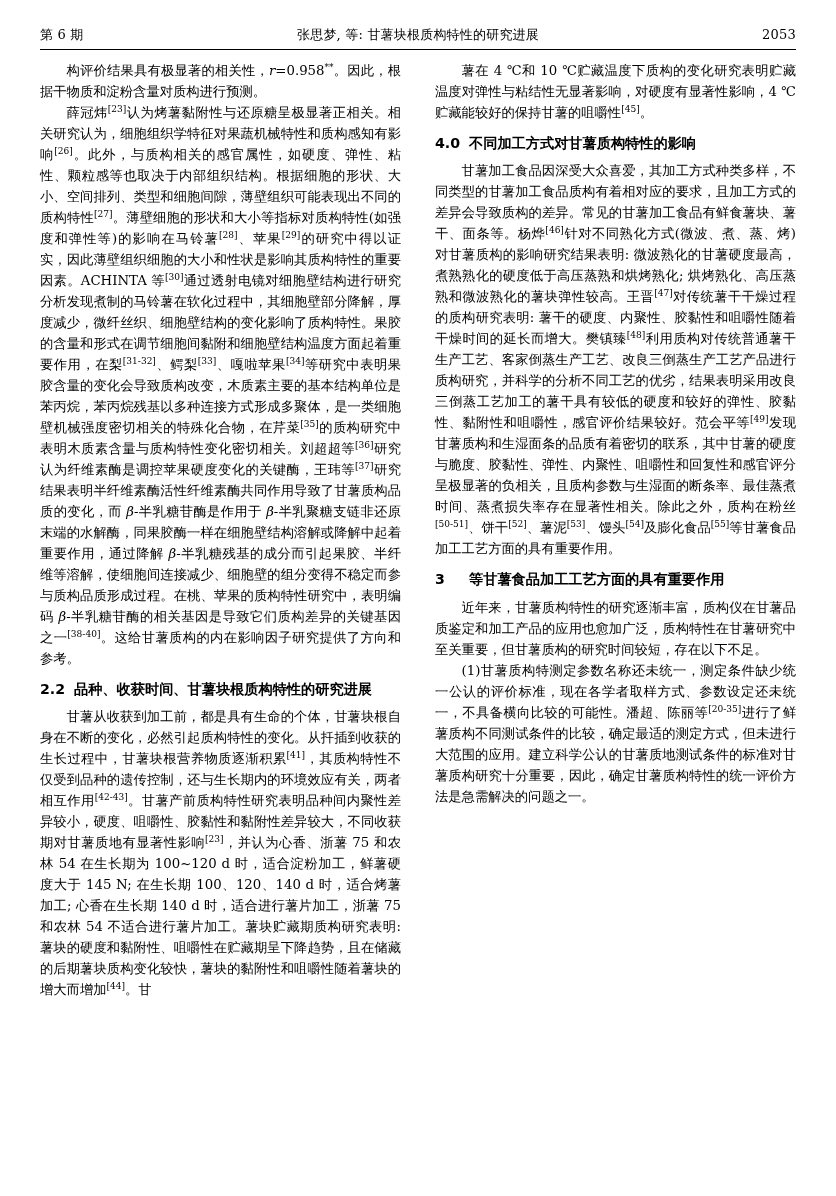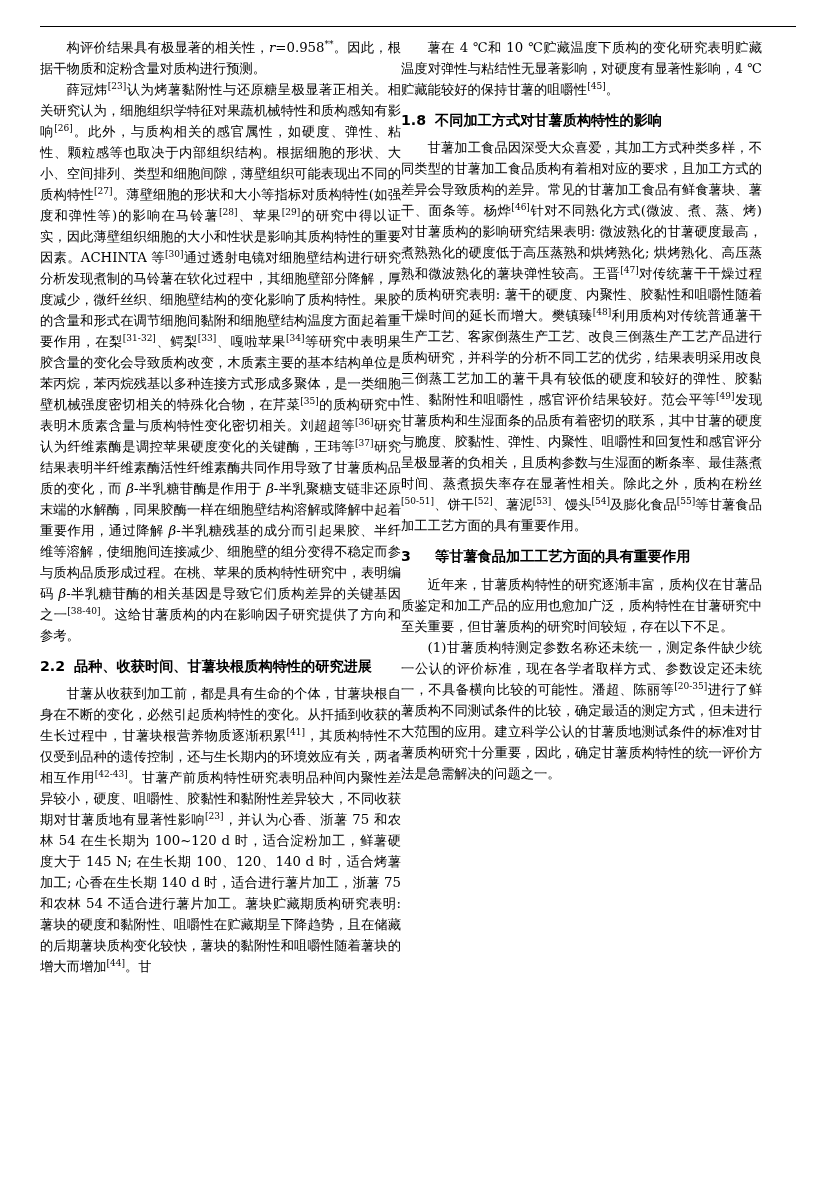--- a/index.html
+++ b/index.html
@@ -29,20 +29,21 @@
   }
   .runhead .rh-left { width: 120px; text-align: left; }
   .runhead .rh-center { flex: 1; text-align: center; }
   .runhead .rh-right { width: 120px; text-align: right; font-family: "DejaVu Serif", serif; }
   .rule {
     border-top: 1px solid #000;
     margin-bottom: 10px;
   }
   .columns {
     display: flex;
+    gap: 34px;
     height: 1090px;
   }
   .col {
     width: 361px;
     font-size: 13.3px;
     line-height: 1.58;
     text-align: justify;
     text-justify: inter-ideograph;
   }
   p {
@@ -69,41 +70,46 @@
     line-height: 0;
   }
   i, .ital { font-style: italic; }
   .gk { font-style: italic; font-family: "DejaVu Serif", serif; }
 </style>
 </head>
 <body>
 
 <div class="page">
 
+  <div class="runhead">
+    <div class="rh-left">第 6 期</div>
+    <div class="rh-center">张思梦, 等: 甘薯块根质构特性的研究进展</div>
+    <div class="rh-right">2053</div>
+  </div>
   <div class="rule"></div>
 
   <div class="columns">
 
     <div class="col">
       <p>构评价结果具有极显著的相关性，<i>r</i>=0.958<sup>**</sup>。因此，根据干物质和淀粉含量对质构进行预测。</p>
       <p>薛冠炜<sup>[23]</sup>认为烤薯黏附性与还原糖呈极显著正相关。相关研究认为，细胞组织学特征对果蔬机械特性和质构感知有影响<sup>[26]</sup>。此外，与质构相关的感官属性，如硬度、弹性、粘性、颗粒感等也取决于内部组织结构。根据细胞的形状、大小、空间排列、类型和细胞间隙，薄壁组织可能表现出不同的质构特性<sup>[27]</sup>。薄壁细胞的形状和大小等指标对质构特性(如强度和弹性等)的影响在马铃薯<sup>[28]</sup>、苹果<sup>[29]</sup>的研究中得以证实，因此薄壁组织细胞的大小和性状是影响其质构特性的重要因素。ACHINTA 等<sup>[30]</sup>通过透射电镜对细胞壁结构进行研究分析发现煮制的马铃薯在软化过程中，其细胞壁部分降解，厚度减少，微纤丝织、细胞壁结构的变化影响了质构特性。果胶的含量和形式在调节细胞间黏附和细胞壁结构温度方面起着重要作用，在梨<sup>[31-32]</sup>、鳄梨<sup>[33]</sup>、嘎啦苹果<sup>[34]</sup>等研究中表明果胶含量的变化会导致质构改变，木质素主要的基本结构单位是苯丙烷，苯丙烷残基以多种连接方式形成多聚体，是一类细胞壁机械强度密切相关的特殊化合物，在芹菜<sup>[35]</sup>的质构研究中表明木质素含量与质构特性变化密切相关。刘超超等<sup>[36]</sup>研究认为纤维素酶是调控苹果硬度变化的关键酶，王玮等<sup>[37]</sup>研究结果表明半纤维素酶活性纤维素酶共同作用导致了甘薯质构品质的变化，而 <span class="gk">β</span>-半乳糖苷酶是作用于 <span class="gk">β</span>-半乳聚糖支链非还原末端的水解酶，同果胶酶一样在细胞壁结构溶解或降解中起着重要作用，通过降解 <span class="gk">β</span>-半乳糖残基的成分而引起果胶、半纤维等溶解，使细胞间连接减少、细胞壁的组分变得不稳定而参与质构品质形成过程。在桃、苹果的质构特性研究中，表明编码 <span class="gk">β</span>-半乳糖苷酶的相关基因是导致它们质构差异的关键基因之一<sup>[38-40]</sup>。这给甘薯质构的内在影响因子研究提供了方向和参考。</p>
 
       <div class="sec-head">
         <span class="num">2.2</span>
         <span class="ttl">品种、收获时间、甘薯块根质构特性的研究进展</span>
       </div>
 
       <p>甘薯从收获到加工前，都是具有生命的个体，甘薯块根自身在不断的变化，必然引起质构特性的变化。从扦插到收获的生长过程中，甘薯块根营养物质逐渐积累<sup>[41]</sup>，其质构特性不仅受到品种的遗传控制，还与生长期内的环境效应有关，两者相互作用<sup>[42-43]</sup>。甘薯产前质构特性研究表明品种间内聚性差异较小，硬度、咀嚼性、胶黏性和黏附性差异较大，不同收获期对甘薯质地有显著性影响<sup>[23]</sup>，并认为心香、浙薯 75 和农林 54 在生长期为 100~120 d 时，适合淀粉加工，鲜薯硬度大于 145 N; 在生长期 100、120、140 d 时，适合烤薯加工; 心香在生长期 140 d 时，适合进行薯片加工，浙薯 75 和农林 54 不适合进行薯片加工。薯块贮藏期质构研究表明: 薯块的硬度和黏附性、咀嚼性在贮藏期呈下降趋势，且在储藏的后期薯块质构变化较快，薯块的黏附性和咀嚼性随着薯块的增大而增加<sup>[44]</sup>。甘</p>
     </div>
 
     <div class="col">
       <p>薯在 4 ℃和 10 ℃贮藏温度下质构的变化研究表明贮藏温度对弹性与粘结性无显著影响，对硬度有显著性影响，4 ℃贮藏能较好的保持甘薯的咀嚼性<sup>[45]</sup>。</p>
 
       <div class="sec-head">
-        <span class="num">1.8</span>
+        <span class="num">4.0</span>
         <span class="ttl">不同加工方式对甘薯质构特性的影响</span>
       </div>
 
       <p>甘薯加工食品因深受大众喜爱，其加工方式种类多样，不同类型的甘薯加工食品质构有着相对应的要求，且加工方式的差异会导致质构的差异。常见的甘薯加工食品有鲜食薯块、薯干、面条等。杨烨<sup>[46]</sup>针对不同熟化方式(微波、煮、蒸、烤)对甘薯质构的影响研究结果表明: 微波熟化的甘薯硬度最高，煮熟熟化的硬度低于高压蒸熟和烘烤熟化; 烘烤熟化、高压蒸熟和微波熟化的薯块弹性较高。王晋<sup>[47]</sup>对传统薯干干燥过程的质构研究表明: 薯干的硬度、内聚性、胶黏性和咀嚼性随着干燥时间的延长而增大。樊镇臻<sup>[48]</sup>利用质构对传统普通薯干生产工艺、客家倒蒸生产工艺、改良三倒蒸生产工艺产品进行质构研究，并科学的分析不同工艺的优劣，结果表明采用改良三倒蒸工艺加工的薯干具有较低的硬度和较好的弹性、胶黏性、黏附性和咀嚼性，感官评价结果较好。范会平等<sup>[49]</sup>发现甘薯质构和生湿面条的品质有着密切的联系，其中甘薯的硬度与脆度、胶黏性、弹性、内聚性、咀嚼性和回复性和感官评分呈极显著的负相关，且质构参数与生湿面的断条率、最佳蒸煮时间、蒸煮损失率存在显著性相关。除此之外，质构在粉丝<sup>[50-51]</sup>、饼干<sup>[52]</sup>、薯泥<sup>[53]</sup>、馒头<sup>[54]</sup>及膨化食品<sup>[55]</sup>等甘薯食品加工工艺方面的具有重要作用。</p>
 
       <div class="sec-head big">
         <span class="num">3</span>
         <span class="ttl">等甘薯食品加工工艺方面的具有重要作用</span>
       </div>
 

